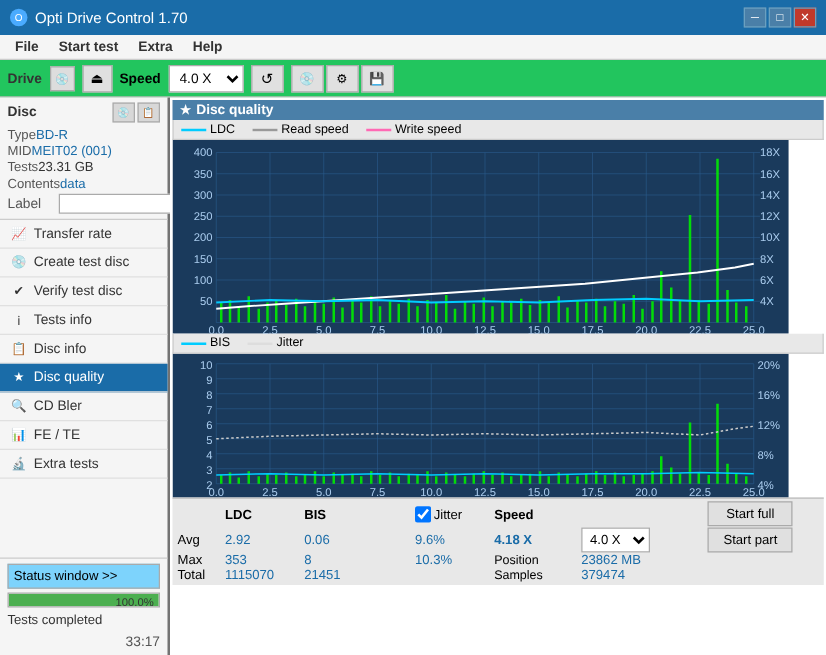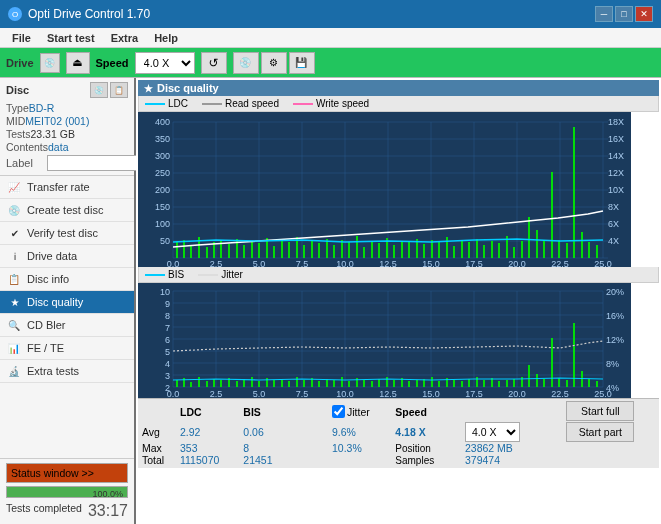--- a/index.html
+++ b/index.html
@@ -44,25 +44,25 @@
     .label-row { display: flex; align-items: center; gap: 14px; margin-top: 2px; }
     .label-input { height: 16px; border: 1px solid #aaa; background: white; font-size: 10px; width: 90px; padding: 0 2px; }
     .label-btn { width: 18px; height: 16px; background: #d8d8d8; border: 1px solid #aaa; cursor: pointer; font-size: 9px; display: flex; align-items: center; justify-content: center; }
     
     .nav-section { display: flex; flex-direction: column; }
     .nav-item { display: flex; align-items: center; gap: 5px; padding: 4px 8px; cursor: pointer; border-bottom: 1px solid #e0e0e0; font-size: 11px; color: #333; }
     .nav-item.active { background: #1a6ca8; color: white; }
     .nav-icon { width: 14px; height: 14px; display: flex; align-items: center; justify-content: center; font-size: 10px; }
     
     .status-section { margin-top: auto; border-top: 1px solid #ccc; padding: 4px 6px; }
-    .status-btn { width: 100%; height: 20px; background: #c2410c; border: 1px solid #aaa; font-size: 10.5px; cursor: pointer; text-align: left; padding: 0 4px; }
+    .status-btn { width: 100%; height: 20px; background: #7dd3fc; border: 1px solid #aaa; font-size: 10.5px; cursor: pointer; text-align: left; padding: 0 4px; }
     .progress-bar { height: 12px; background: #e0e0e0; border: 1px solid #aaa; margin-top: 3px; position: relative; overflow: hidden; }
     .progress-fill { height: 100%; background: #4caf50; }
     .progress-text { position: absolute; right: 4px; top: 1px; font-size: 9px; line-height: 12px; color: #333; }
-    .status-time { text-align: right; font-size: 16px; color: #555; margin-top: 2px; }
+    .status-time { text-align: right; font-size: 11px; color: #555; margin-top: 20px; }
     .status-completed { font-size: 10.5px; color: #333; margin-top: 2px; }
     
     
     .chart-area { flex: 1; background: white; padding: 2px; overflow: hidden; }
     .chart-header { background: #4a7fa8; color: white; font-size: 11px; font-weight: bold; padding: 2px 6px; display: flex; align-items: center; gap: 4px; }
     .chart-header-icon { font-size: 10px; }
     .legend-item { display: flex; align-items: center; gap: 3px; }
     .start-full-btn { height: 20px; background: #e0e0e0; border: 1px solid #aaa; font-size: 10.5px; padding: 0 6px; cursor: pointer; white-space: nowrap; }
     .start-part-btn { height: 20px; background: #e0e0e0; border: 1px solid #aaa; font-size: 10.5px; padding: 0 6px; cursor: pointer; white-space: nowrap; }
     .speed-select2 { height: 20px; background: white; border: 1px solid #aaa; font-size: 10.5px; padding: 0 2px; width: 55px; }
@@ -152,21 +152,21 @@
       <div class="nav-item">
         <span class="nav-icon">💿</span>
         <span>Create test disc</span>
       </div>
       <div class="nav-item">
         <span class="nav-icon">✔</span>
         <span>Verify test disc</span>
       </div>
       <div class="nav-item">
         <span class="nav-icon">ℹ</span>
-        <span>Drive data</span>
+        <span>Tests info</span>
       </div>
       <div class="nav-item">
         <span class="nav-icon">📋</span>
         <span>Disc info</span>
       </div>
       <div class="nav-item active">
         <span class="nav-icon">★</span>
         <span>Disc quality</span>
       </div>
       <div class="nav-item">

